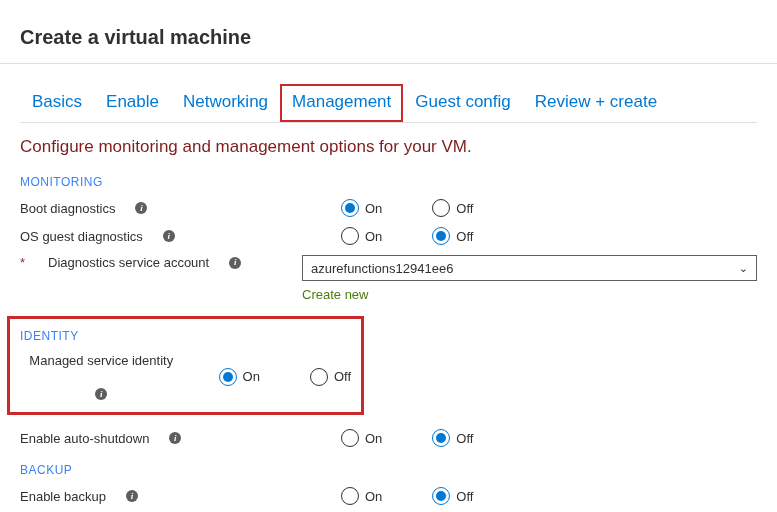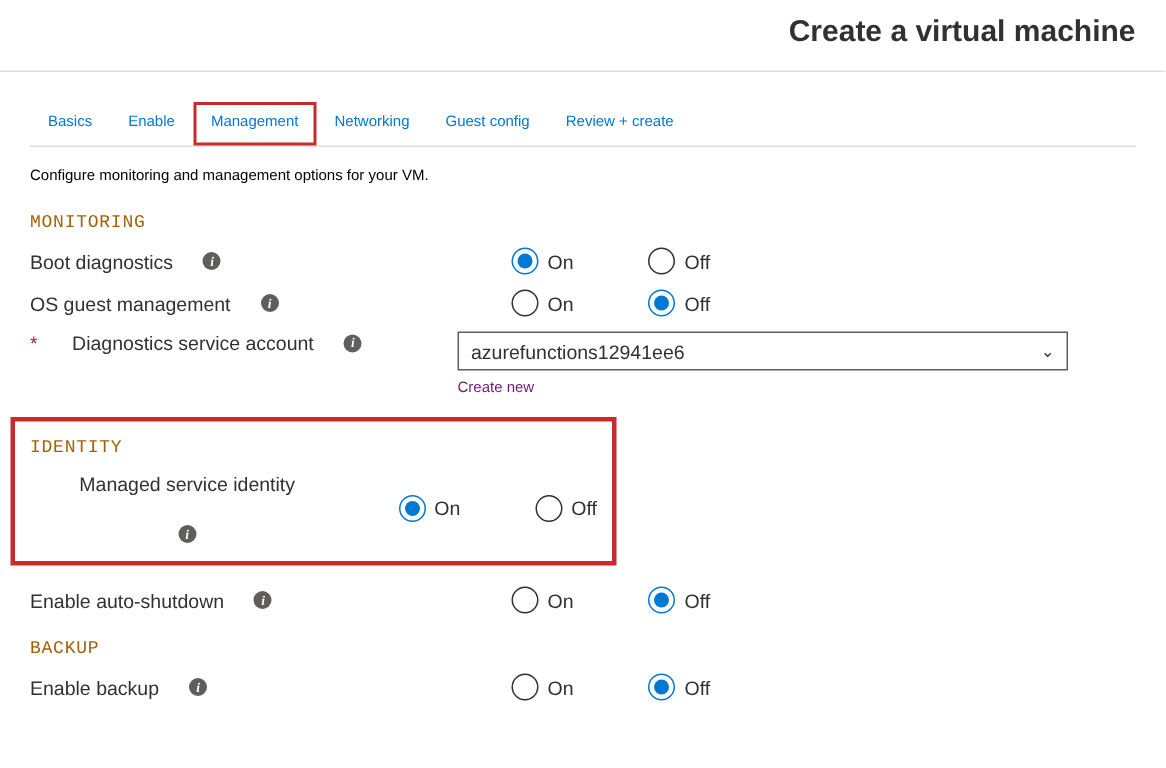--- a/index.html
+++ b/index.html
@@ -8,54 +8,52 @@
     padding: 0;
     font-family: "Segoe UI", -apple-system, sans-serif;
     font-size: 13px;
     color: #323130;
     background: #fff;
     width: 777px;
   }
   .page-title {
     font-size: 20px;
     font-weight: 600;
-    padding: 10px 20px 14px 20px;
+    padding: 26px 20px 14px 20px;
     border-bottom: 1px solid #e1dfdd;
-    text-align: right;
   }
   .content { padding: 0 20px 20px 20px; }
   .tabs {
     display: flex;
     border-bottom: 1px solid #e1dfdd;
     margin-top: 20px;
     gap: 0;
   }
   .tab {
     padding: 8px 12px 10px 12px;
     color: #0078d4;
     cursor: pointer;
-    font-size: 10px;
+    font-size: 17px;
     position: relative;
   }
   .tab.active {
     border: 2px solid #c92a2a;
     padding: 6px 10px 8px 10px;
   }
   .description {
     margin: 14px 0 18px 0;
-    font-size: 10px;
-    color: #000000;
+    font-size: 17px;
+    color: #7f1d1d;
   }
   .section-title {
     font-size: 12px;
     font-weight: 400;
     letter-spacing: 0.5px;
     margin: 16px 0 10px 0;
-    color: #a16207;
-    font-family: Liberation Mono, monospace;
+    color: #3b82f6;
   }
   .row {
     display: flex;
     align-items: center;
     margin-bottom: 10px;
   }
   .label-col {
     width: 285px;
     display: flex;
     align-items: center;
@@ -100,59 +98,59 @@
     justify-content: center;
   }
   .radio.selected { border-color: #0078d4; }
   .radio.selected::after {
     content: "";
     width: 10px; height: 10px;
     border-radius: 50%;
     background: #0078d4;
   }
   .select {
-    width: 407px;
+    width: 455px;
     height: 26px;
     border: 1px solid #605e5c;
     display: flex;
     align-items: center;
     justify-content: space-between;
     padding: 0 8px;
     font-size: 13px;
     cursor: pointer;
   }
   .chevron { font-size: 11px; color: #323130; }
   .link {
-    color: #701a75;
-    font-size: 10px;
+    color: #4d7c0f;
+    font-size: 13px;
     cursor: pointer;
     margin-top: 4px;
   }
   .identity-box {
     border: 3px solid #c92a2a;
     padding: 10px 10px 12px 10px;
     margin: 14px 0 14px -13px;
-    width: 404px;
+    width: 357px;
   }
   .identity-box .section-title { margin-top: 0; }
   .identity-box .row { margin-bottom: 0; }
   .identity-box .label-col { width: 272px; flex-direction: column; }
 </style>
 </head>
 <body>
 
 <div class="page-title">Create a virtual machine</div>
 
 <div class="content">
 
   <div class="tabs">
     <div class="tab">Basics</div>
     <div class="tab">Enable</div>
+    <div class="tab">Networking</div>
     <div class="tab active">Management</div>
-    <div class="tab">Networking</div>
     <div class="tab">Guest config</div>
     <div class="tab">Review + create</div>
   </div>
 
   <div class="description">Configure monitoring and management options for your VM.</div>
 
   <div class="section-title">MONITORING</div>
 
   <div class="row">
     <div class="label-col">
@@ -166,21 +164,21 @@
       </div>
       <div class="radio-opt">
         <span class="radio"></span>
         <span>Off</span>
       </div>
     </div>
   </div>
 
   <div class="row">
     <div class="label-col">
-      <span>OS guest management</span>
+      <span>OS guest diagnostics</span>
       <span class="info-icon">i</span>
     </div>
     <div class="value-col">
       <div class="radio-opt">
         <span class="radio"></span>
         <span>On</span>
       </div>
       <div class="radio-opt">
         <span class="radio selected"></span>
         <span>Off</span>

